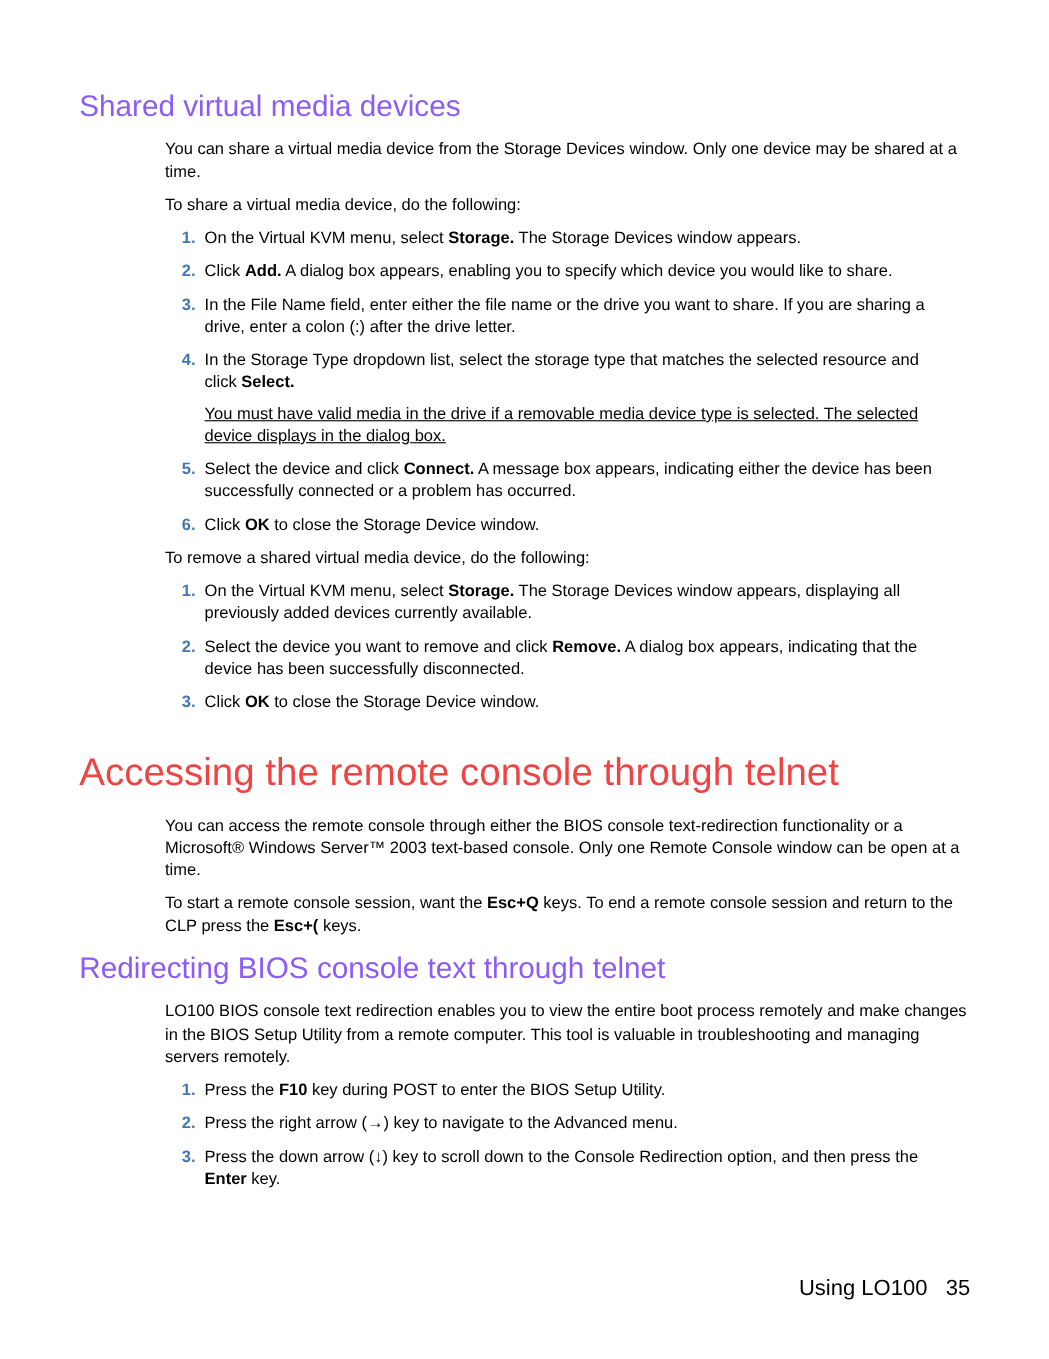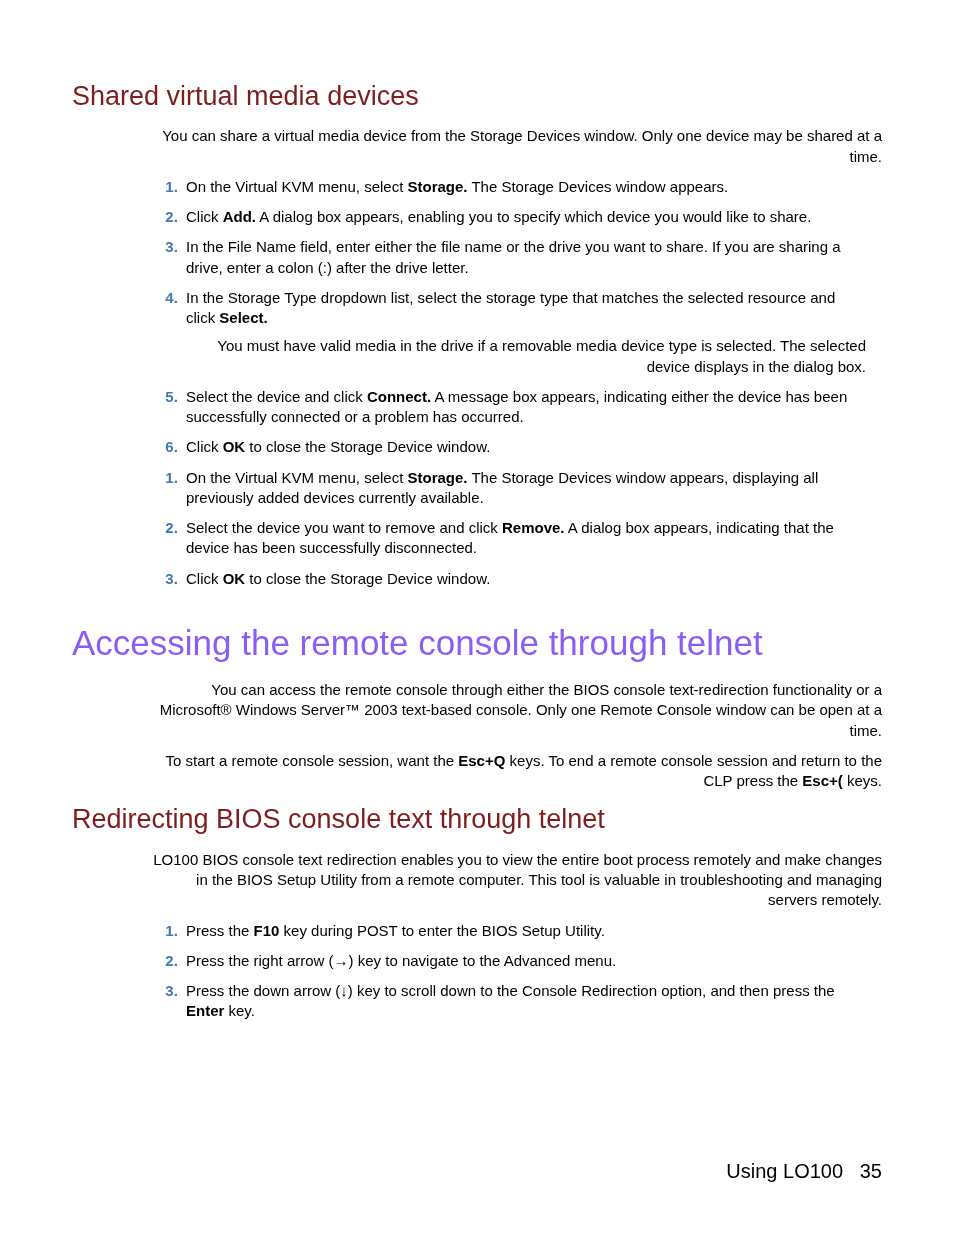--- a/index.html
+++ b/index.html
@@ -11,78 +11,80 @@
     width: 954px;
     box-sizing: border-box;
     line-height: 1.35;
     position: relative;
     min-height: 1235px;
   }
   .h2 {
     font-family: "Trebuchet MS", "Segoe UI", Arial, sans-serif;
     font-weight: 300;
     font-size: 27px;
-    color: #7f1d1d;
+    color: #8b5cf6;
     margin: 0 0 12px 0;
     font-stretch: normal;
   }
   .h1 {
     font-family: "Trebuchet MS", "Segoe UI", Arial, sans-serif;
     font-weight: 300;
     font-size: 35px;
-    color: #8b5cf6;
+    color: #ef4444;
     margin: 30px 0 14px 0;
   }
   .content {
     margin-left: 78px;
   }
   p {
     margin: 0 0 10px 0;
-    text-align: right;
   }
   ol {
     margin: 0 16px 10px 0;
     padding-left: 32px;
   }
   ol li {
     padding-left: 4px;
     margin-bottom: 10px;
   }
   ol li::marker {
     color: #4177b5;
     font-weight: bold;
   }
   .subp {
     margin-top: 8px;
+    text-decoration: underline;
   }
   b { font-weight: bold; }
   .footer {
     position: absolute;
     bottom: 50px;
     right: 72px;
     font-size: 20px;
   }
 </style>
 </head>
 <body>
 
 <div class="h2">Shared virtual media devices</div>
 <div class="content">
   <p>You can share a virtual media device from the Storage Devices window. Only one device may be shared at a time.</p>
+  <p>To share a virtual media device, do the following:</p>
   <ol>
     <li><span>On the Virtual KVM menu, select </span><b>Storage.</b><span> The Storage Devices window appears.</span></li>
     <li><span>Click </span><b>Add.</b><span> A dialog box appears, enabling you to specify which device you would like to share.</span></li>
     <li>In the File Name field, enter either the file name or the drive you want to share. If you are sharing a drive, enter a colon (:) after the drive letter.</li>
     <li>
       <span>In the Storage Type dropdown list, select the storage type that matches the selected resource and click </span><b>Select.</b>
       <p class="subp">You must have valid media in the drive if a removable media device type is selected. The selected device displays in the dialog box.</p>
     </li>
     <li><span>Select the device and click </span><b>Connect.</b><span> A message box appears, indicating either the device has been successfully connected or a problem has occurred.</span></li>
     <li><span>Click </span><b>OK</b><span> to close the Storage Device window.</span></li>
   </ol>
+  <p>To remove a shared virtual media device, do the following:</p>
   <ol>
     <li><span>On the Virtual KVM menu, select </span><b>Storage.</b><span> The Storage Devices window appears, displaying all previously added devices currently available.</span></li>
     <li><span>Select the device you want to remove and click </span><b>Remove.</b><span> A dialog box appears, indicating that the device has been successfully disconnected.</span></li>
     <li><span>Click </span><b>OK</b><span> to close the Storage Device window.</span></li>
   </ol>
 </div>
 
 <div class="h1">Accessing the remote console through telnet</div>
 <div class="content">
   <p>You can access the remote console through either the BIOS console text-redirection functionality or a Microsoft® Windows Server™ 2003 text-based console. Only one Remote Console window can be open at a time.</p>

